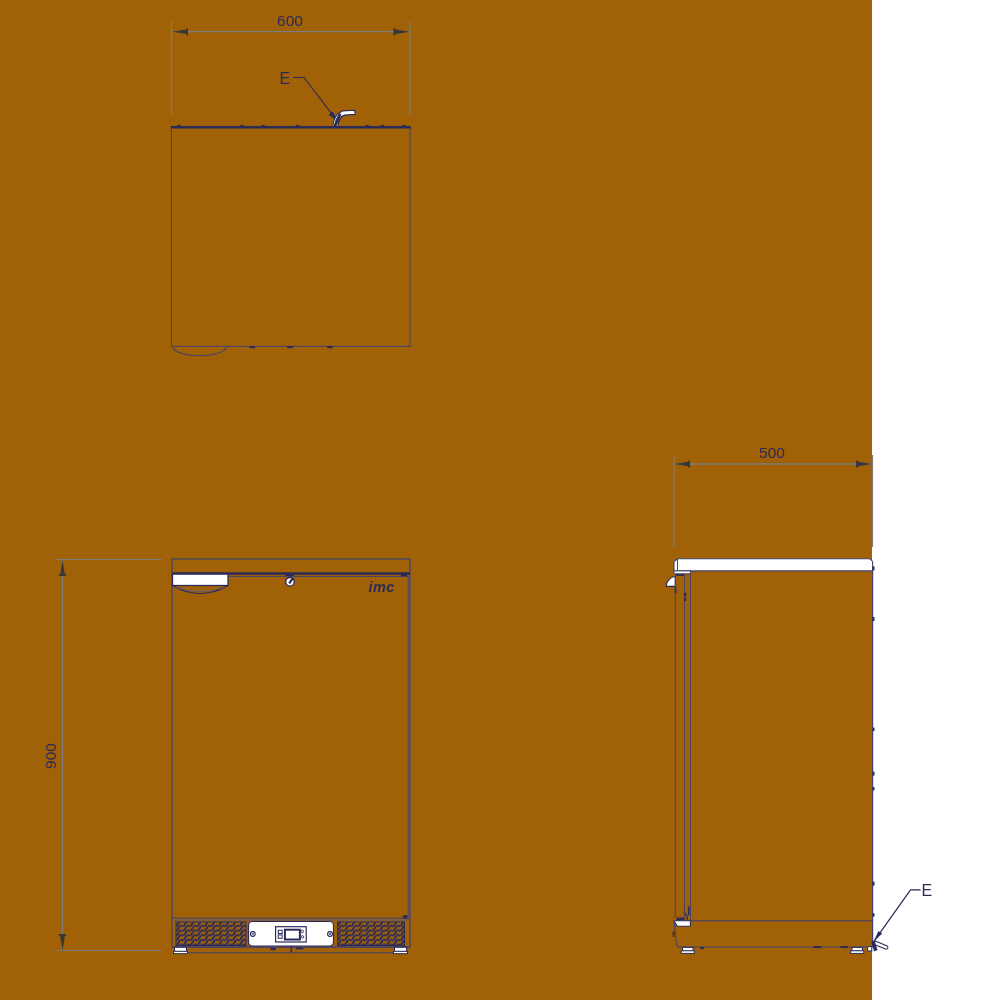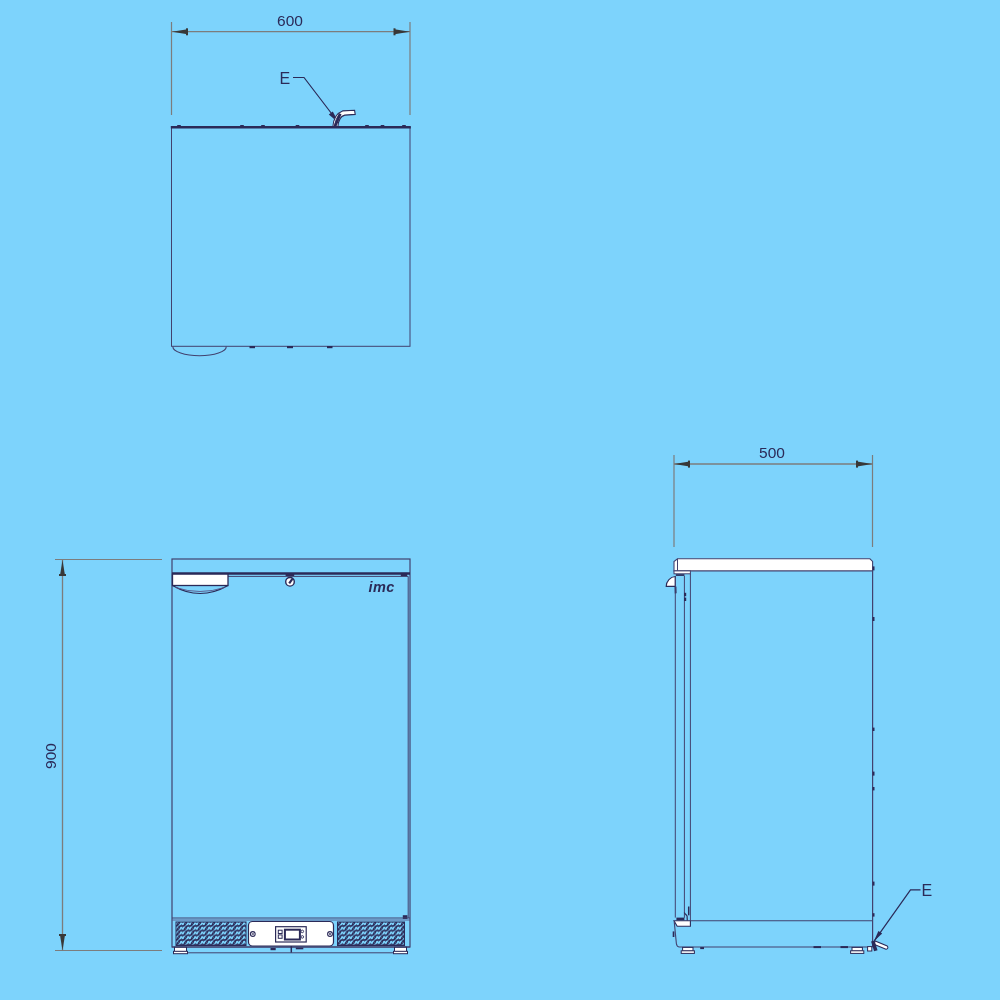--- a/index.html
+++ b/index.html
@@ -1,16 +1,16 @@
 <!DOCTYPE html>
 <html><head>
 <meta charset="utf-8">
 <style>
   html,body{margin:0;padding:0;background:#ffffff;}
-  .page{width:1000px;height:1000px;position:relative;background:#7dd3fc;
+  .page{width:872px;height:1000px;position:relative;background:#a16207;
         font-family:"Liberation Sans", sans-serif;}
   svg{position:absolute;top:0;left:0;}
   text{font-family:"Liberation Sans", sans-serif;fill:#2b2a58;
        -webkit-font-smoothing:antialiased;}
 </style>
 </head>
 <body>
 <div class="page">
 <svg width="1000" height="1000" viewBox="0 0 1000 1000">
 <defs>

